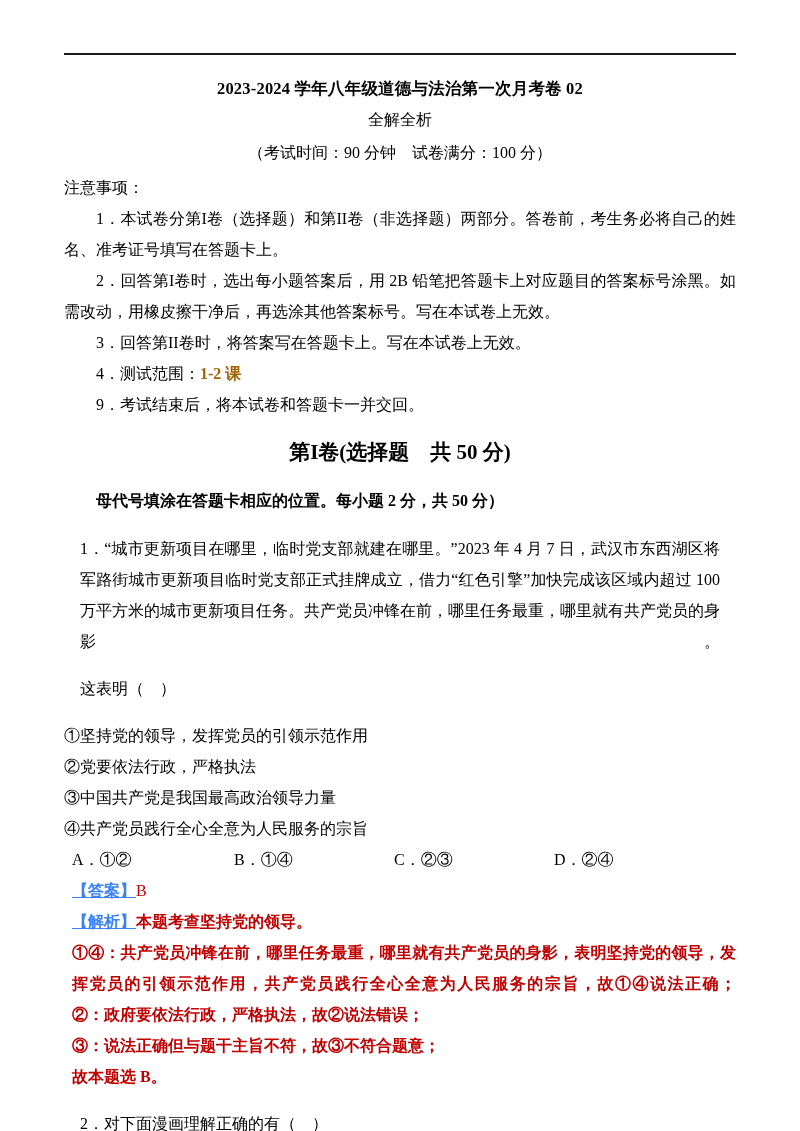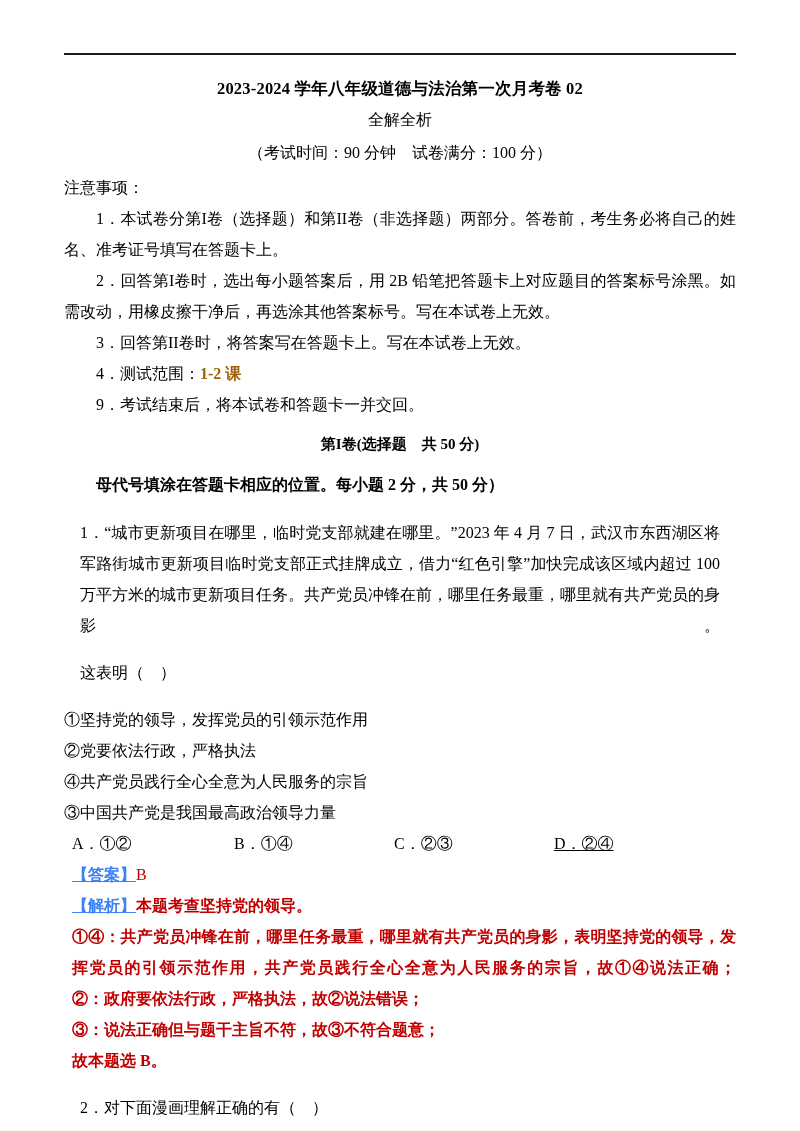--- a/index.html
+++ b/index.html
@@ -78,23 +78,23 @@
     text-indent: 32px;
   }
   .red-b {
     color: #a16207;
     font-weight: bold;
   }
 
   .section-center {
     text-align: center;
     font-weight: bold;
-    font-size: 15px;
+    font-size: 21px;
     line-height: 33px;
-    margin: 8px;
+    margin: 16px;
   }
   .section-one {
     font-weight: bold;
     font-size: 16px;
     line-height: 32px;
     margin: 0;
     padding-left: 32px;
     text-indent: -32px;
     text-align: justify;
     text-justify: inter-ideograph;
@@ -128,21 +128,21 @@
     position: relative;
     height: 31px;
   }
   .choices span.ch {
     position: absolute;
     top: 0;
   }
   .ch-a { left: 8px; }
   .ch-b { left: 170px; }
   .ch-c { left: 330px; }
-  .ch-d { left: 490px; text-decoration: underline; }
+  .ch-d { left: 490px; }
 
   .ans-line {
     font-size: 16px;
     line-height: 31px;
     margin: 0;
     padding-left: 8px;
   }
   .exp-line {
     font-size: 16px;
     line-height: 31px;
@@ -181,22 +181,22 @@
 
     <p class="section-center">第I卷(选择题　共 50 分)</p>
 
     <p class="section-one"><span class="l2">母代号填涂在答题卡相应的位置。每小题 2 分，共 50 分）</span></p>
 
     <p class="qtext justify-all">1．“城市更新项目在哪里，临时党支部就建在哪里。”2023 年 4 月 7 日，武汉市东西湖区将军路街城市更新项目临时党支部正式挂牌成立，借力“红色引擎”加快完成该区域内超过 100 万平方米的城市更新项目任务。共产党员冲锋在前，哪里任务最重，哪里就有共产党员的身影。</p>
     <p class="qtext">这表明（　）</p>
 
     <p class="opt-line">①坚持党的领导，发挥党员的引领示范作用</p>
     <p class="opt-line">②党要依法行政，严格执法</p>
+    <p class="opt-line">③中国共产党是我国最高政治领导力量</p>
     <p class="opt-line">④共产党员践行全心全意为人民服务的宗旨</p>
-    <p class="opt-line">③中国共产党是我国最高政治领导力量</p>
 
     <div class="choices">
       <span class="ch ch-a"><span>A．</span><span>①②</span></span>
       <span class="ch ch-b"><span>B．</span><span>①④</span></span>
       <span class="ch ch-c"><span>C．</span><span>②③</span></span>
       <span class="ch ch-d"><span>D．</span><span>②④</span></span>
     </div>
 
     <p class="ans-line"><span class="lbl-bracket">【答案】</span><span class="ans-val">B</span></p>
 

